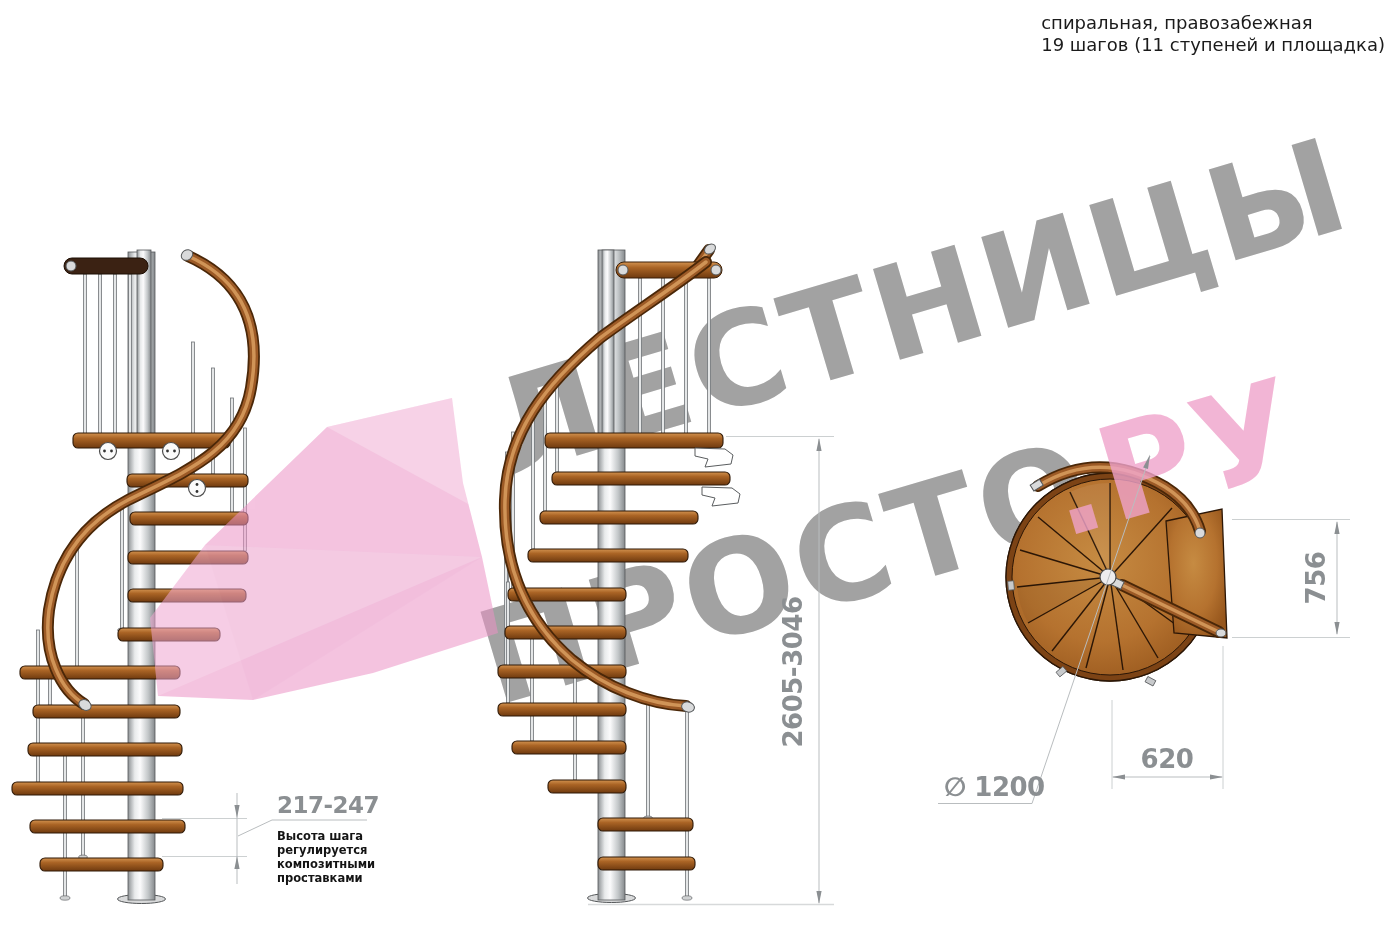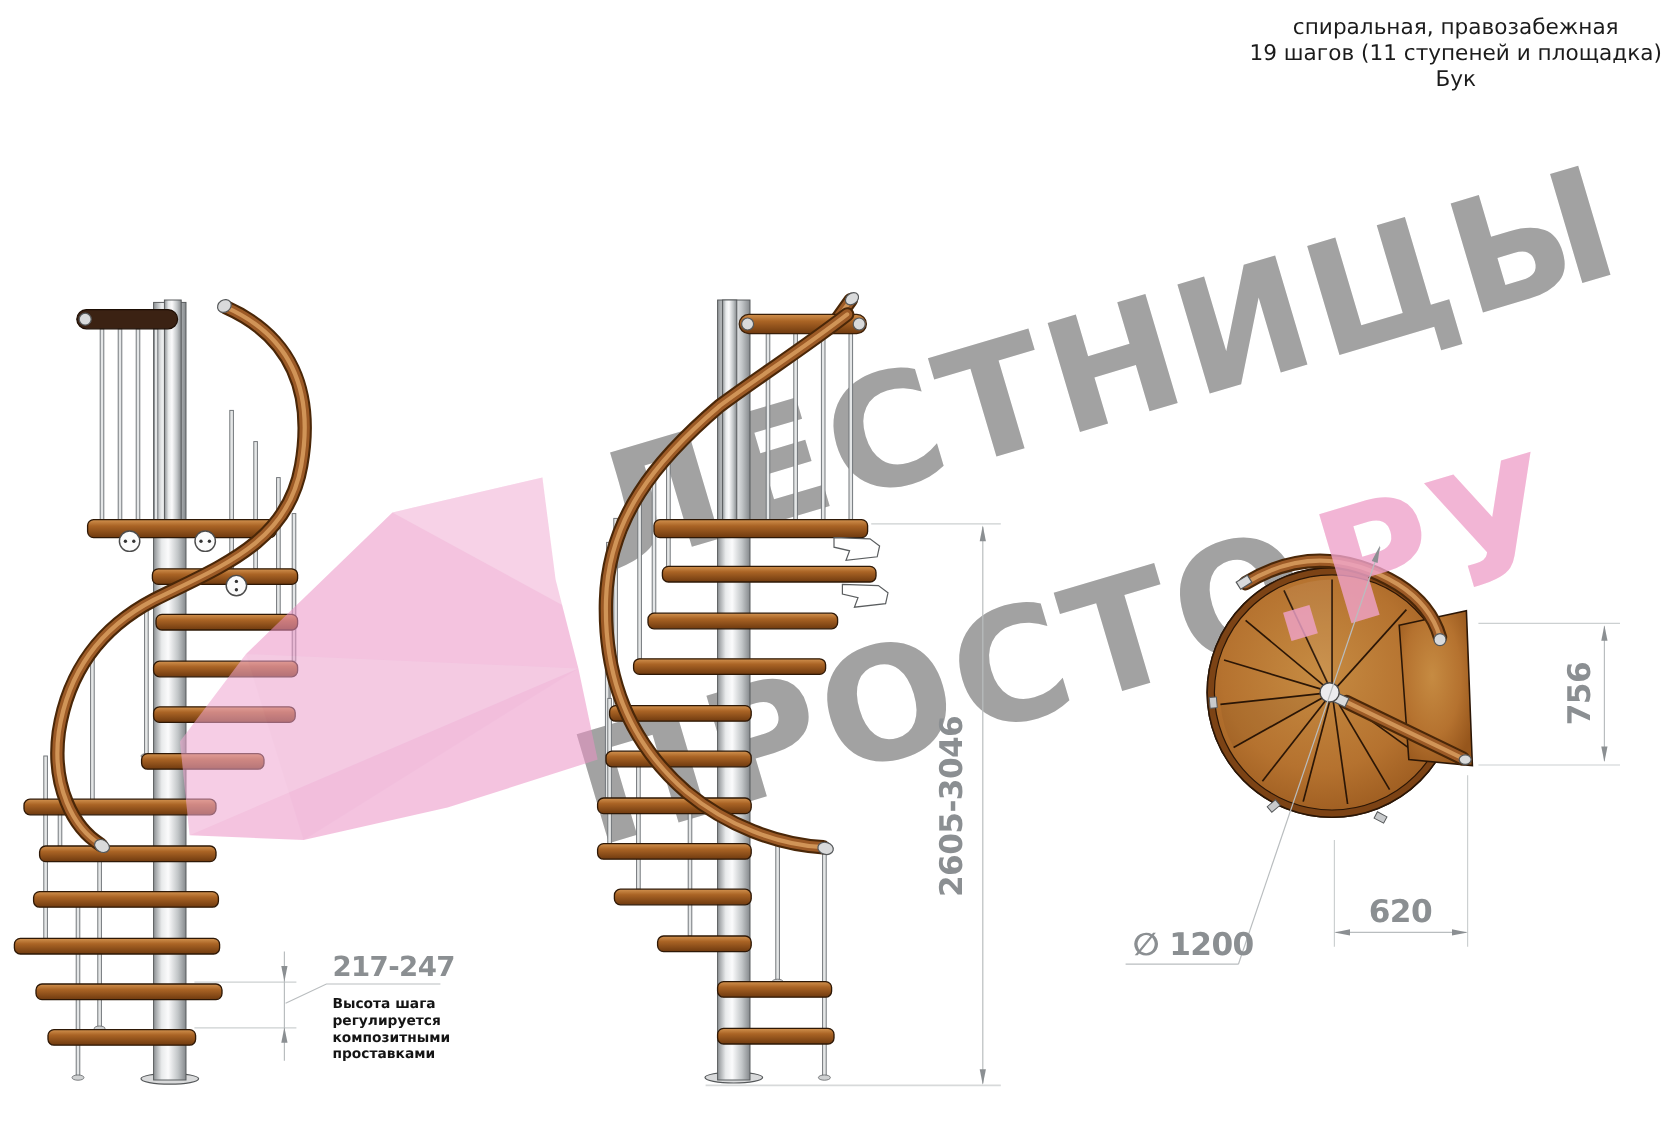--- a/index.html
+++ b/index.html
@@ -1,18 +1,18 @@
 <!DOCTYPE html>
 <html><head>
 <meta charset="utf-8">
 <style>
   html,body{margin:0;padding:0;background:#ffffff;}
   #stage{position:relative;width:1400px;height:950px;background:#ffffff;overflow:hidden;
          font-family:"DejaVu Sans","Liberation Sans",sans-serif;}
-  .header{position:absolute;top:12px;right:15px;text-align:center;color:#1b1b1b;
+  .header{position:absolute;top:12px;right:15px;text-align:left;color:#1b1b1b;
           font-size:18px;line-height:22px;font-weight:400;}
   svg{position:absolute;left:0;top:0;}
   
   .pole{fill:url(#gPole);stroke:#55585a;stroke-width:0.8;}
   .bal{fill:#e4e6e7;stroke:#6f7377;stroke-width:0.8;}
   .tread{fill:url(#gTread);stroke:#2e1806;stroke-width:1.1;}
   .cap{fill:#d9dadb;stroke:#55585a;stroke-width:1;}
   .foot{fill:#cfd1d2;stroke:#55585a;stroke-width:0.6;}
   .railD{stroke:#4a2708;stroke-width:12;fill:none;stroke-linecap:round;}
   .railM{stroke:#9c5a26;stroke-width:8.5;fill:none;stroke-linecap:round;}
@@ -291,16 +291,15 @@
     <line class="dim" x1="938" y1="803.5" x2="1032" y2="803.5"></line>
     <line class="dim" x1="1032" y1="803.5" x2="1150" y2="456"></line>
     <polygon class="arr" points="1150,454.5 1148,469.1 1143.1,467.5"></polygon>
     <text class="dimtxt" x="944" y="796">∅ 1200</text>
   </g>
 </svg>
 
 <div class="header">
   <div>спиральная, правозабежная</div>
   <div>19 шагов (11 ступеней и площадка)</div>
-  <div>Бук</div>
 </div>
 
 </div>
 
 </body></html>

